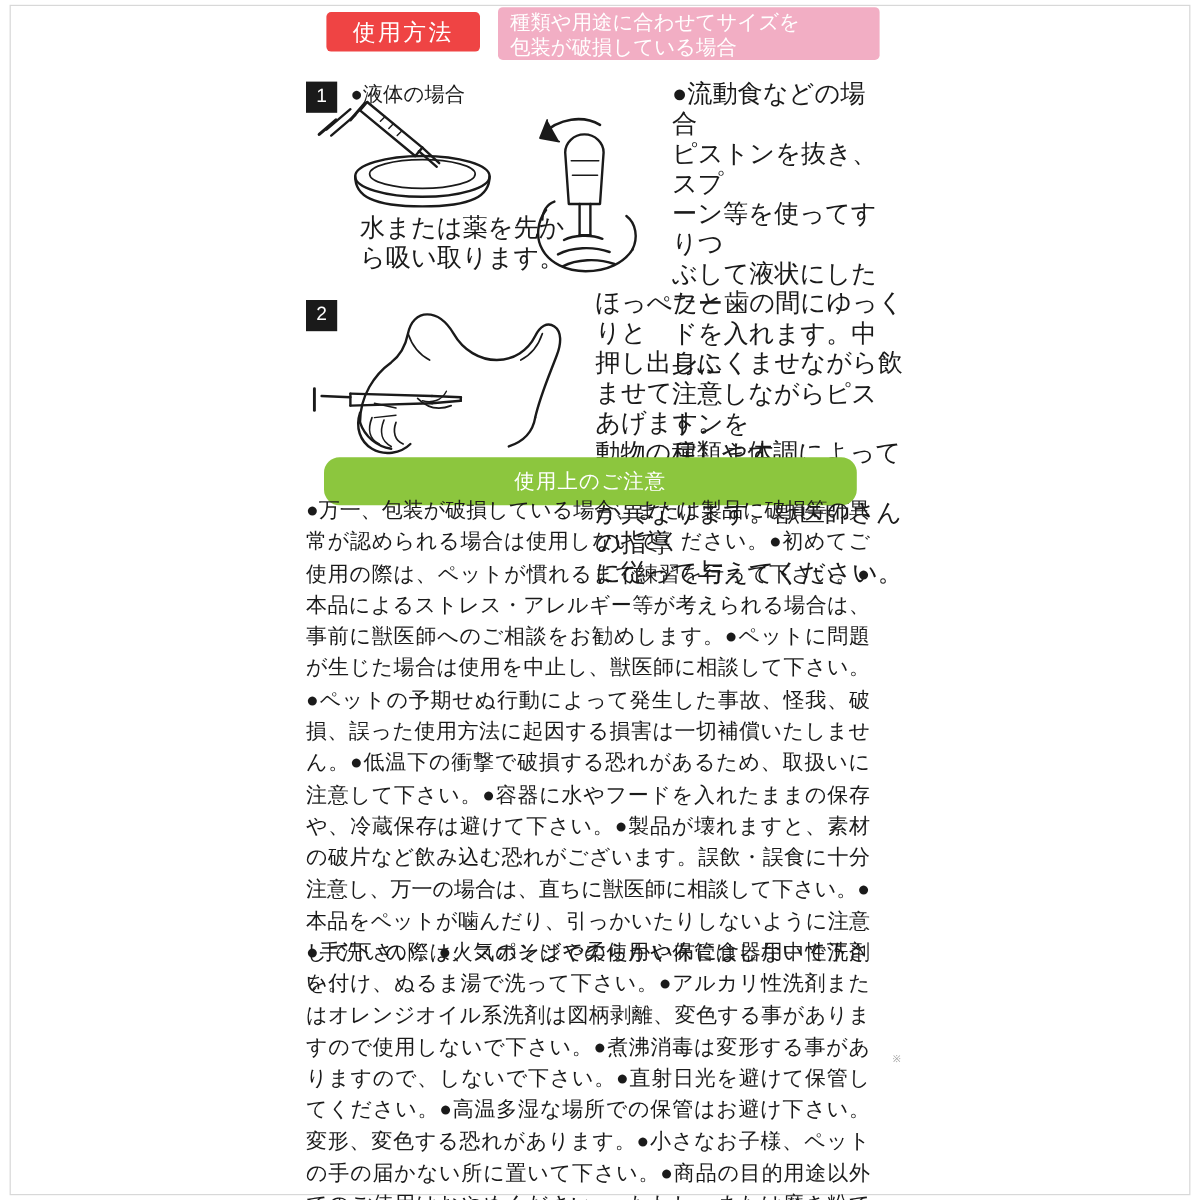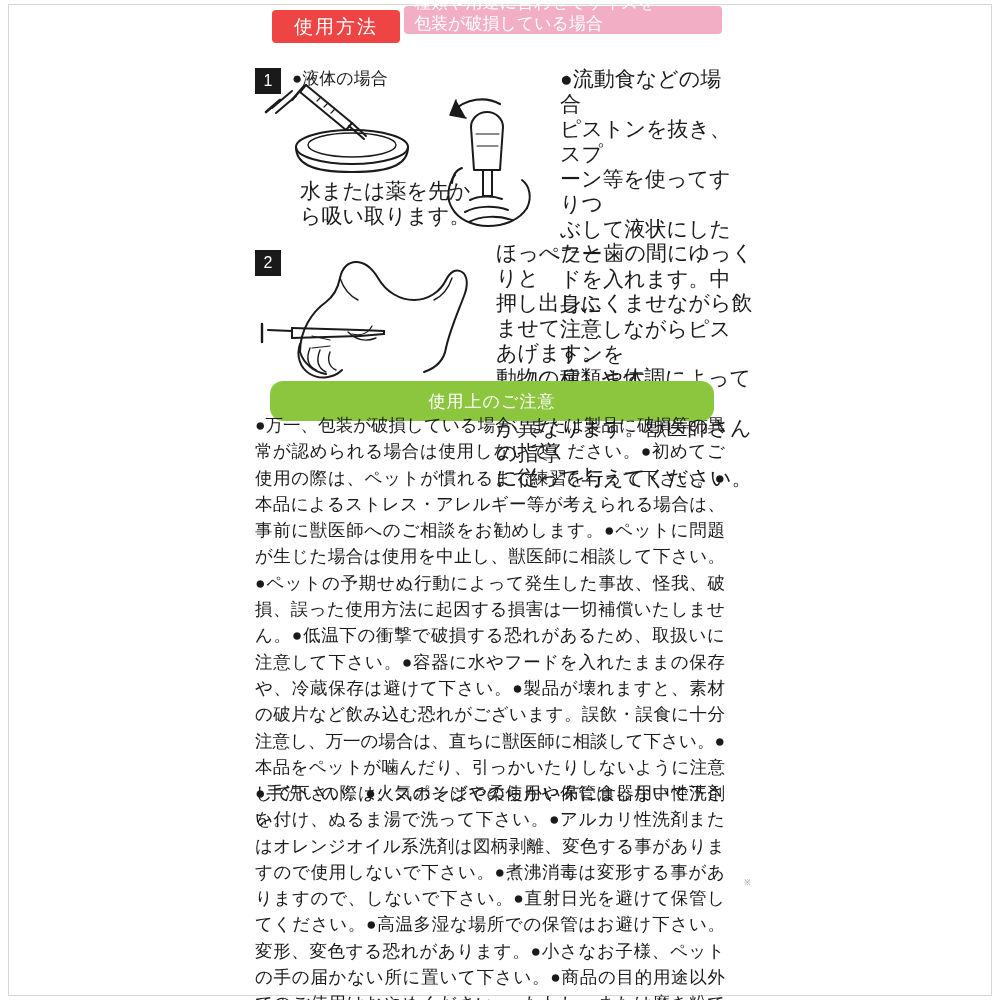--- a/index.html
+++ b/index.html
@@ -29,29 +29,29 @@
     width: 128px; height: 33px;
     background: #ef4444;
     border-radius: 4px;
     color: #ffffff;
     font-size: 19px;
     letter-spacing: 2px;
     display: flex; align-items: center; justify-content: center;
   }
   .badge-pink {
     position: absolute;
-    left: 404px; top: 6px;
-    width: 318px; height: 28px;
+    left: 415px; top: 6px;
+    width: 318px; height: 44px;
     background: #f2aec4;
     border-radius: 4px;
     color: #ffffff;
     font-size: 17px;
     line-height: 21px;
     padding: 2px 9px 0 10px;
-    display: flex; flex-direction: column; justify-content: flex-end;
+    display: flex; flex-direction: column; justify-content: center;
   }
   .badge-pink span { display: block; }
 
   
   .step-num {
     position: absolute;
     width: 26px; height: 26px;
     background: #1a1a1a;
     color: #ffffff;
     font-size: 16px;

